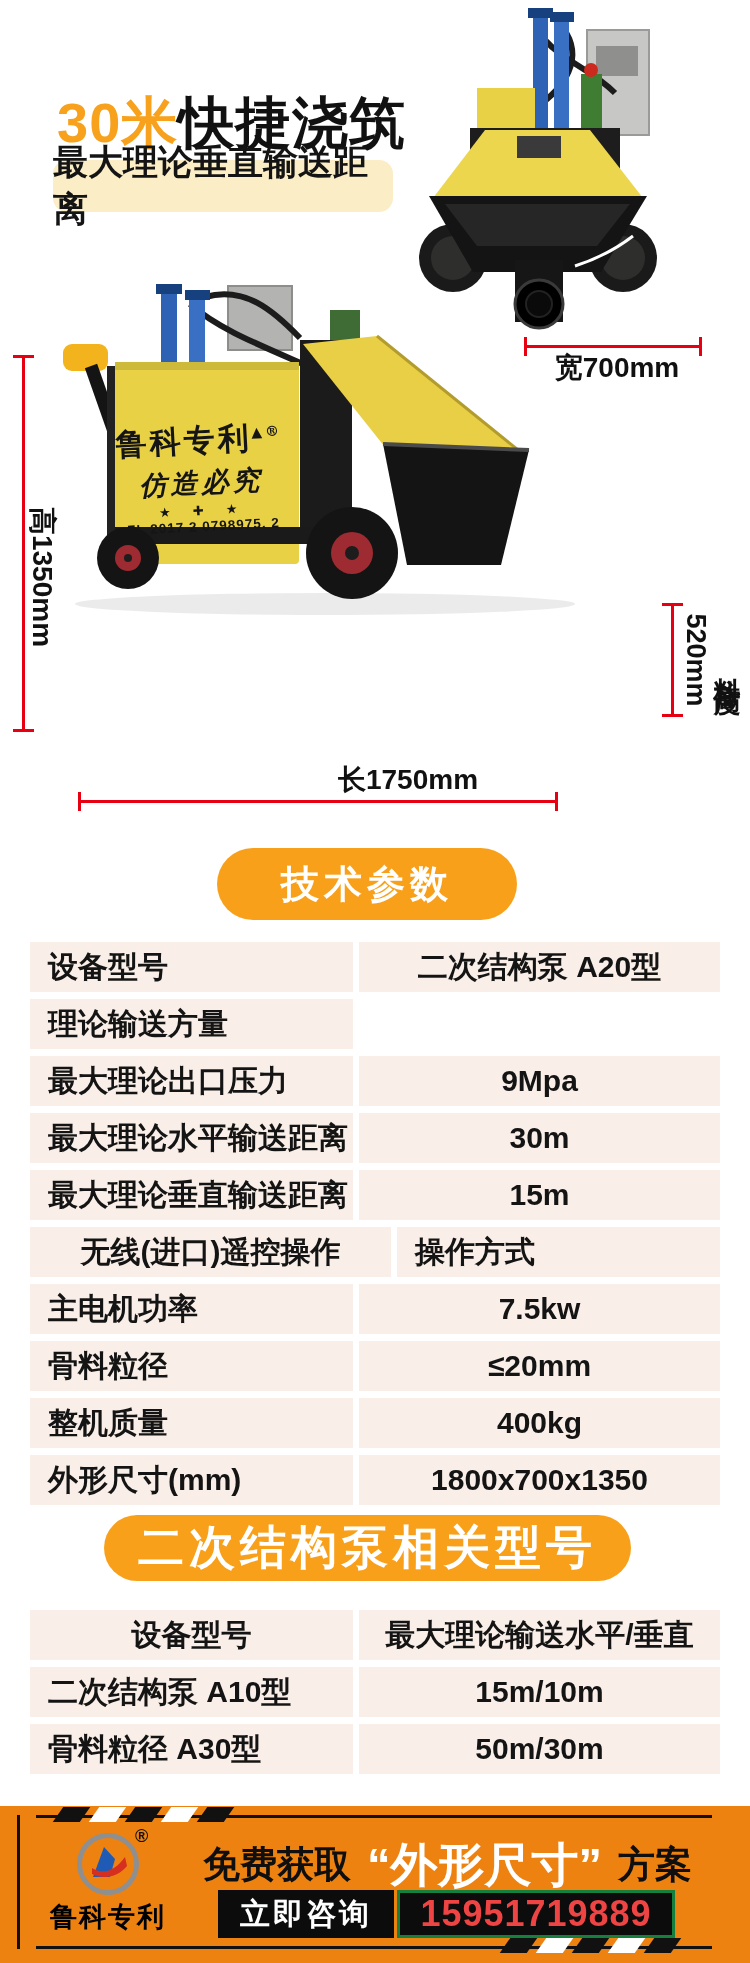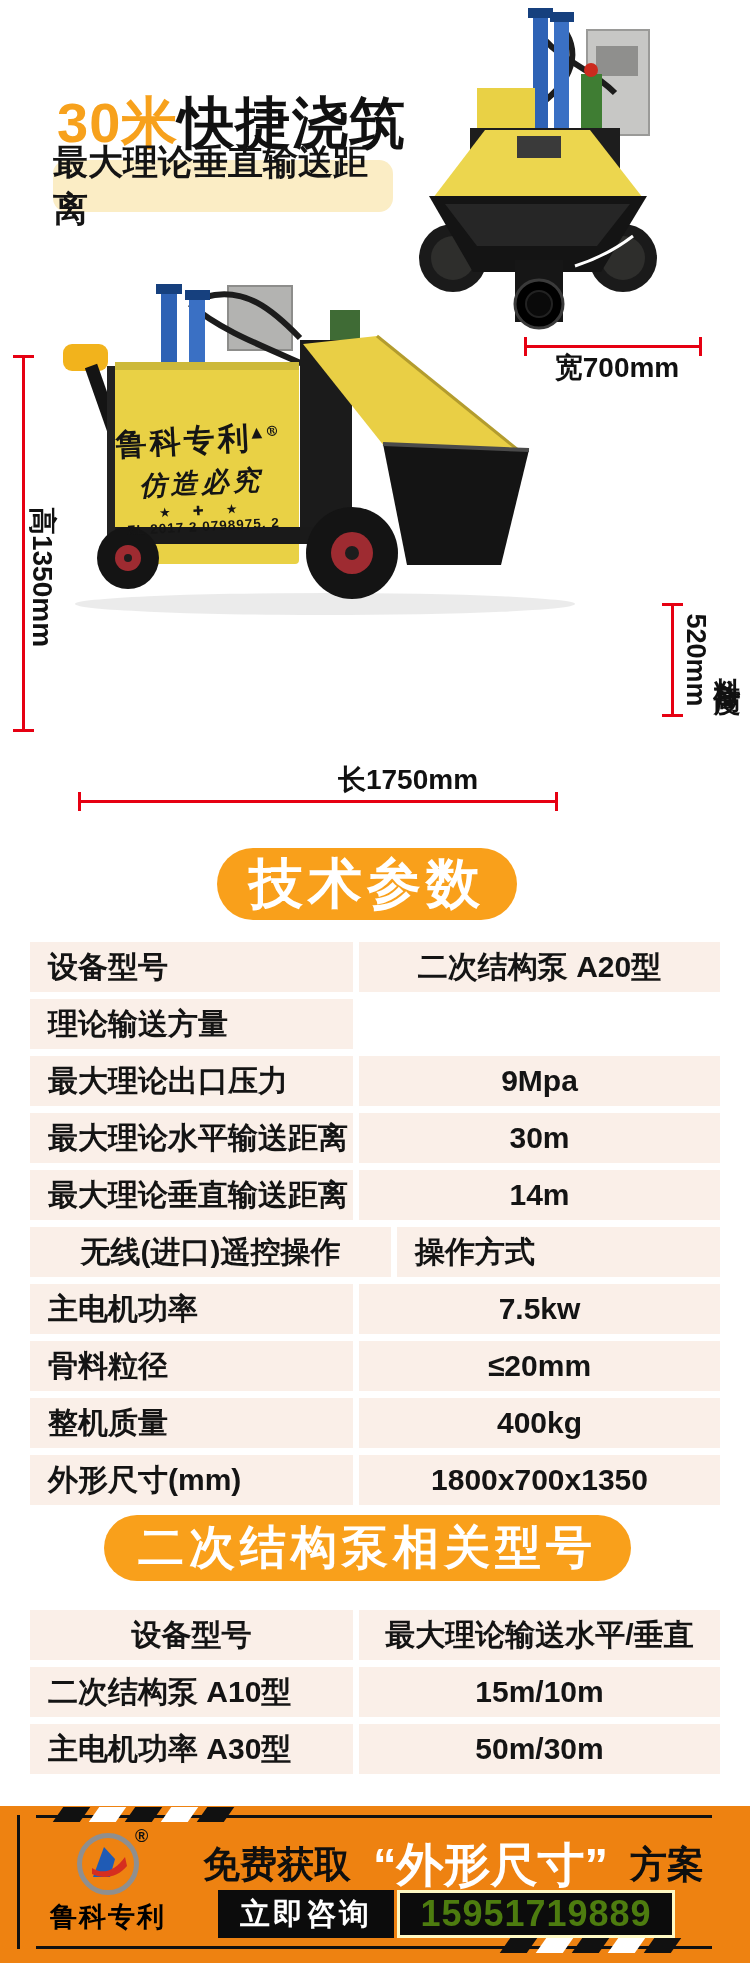--- a/index.html
+++ b/index.html
@@ -31,48 +31,48 @@
   #patent .l1{font-size:31px;font-weight:bold;letter-spacing:3px;}
   #patent .mk{font-size:14px;font-weight:bold;vertical-align:super;}
   #patent .l2{font-size:27px;font-weight:bold;font-style:italic;letter-spacing:4px;margin-top:3px;}
   #patent .st{font-size:13px;letter-spacing:9px;margin-top:2px;}
   #patent .zl{font-size:13.5px;font-weight:600;letter-spacing:1px;margin-top:1px;
               font-family:"Liberation Sans",sans-serif;}
 
   
   .pill{background:#F9A01B;color:#fff;font-weight:bold;border:none;border-radius:36px;
         display:flex;align-items:center;justify-content:center;letter-spacing:5px;cursor:pointer;}
-  #btn-specs{left:217px;top:848px;width:300px;height:72px;font-size:54px;}
+  #btn-specs{left:217px;top:848px;width:300px;height:72px;font-size:38px;}
   #btn-models{left:104px;top:1515px;width:527px;height:66px;font-size:46px;border-radius:33px;}
 
   
   .trow{left:30px;width:690px;height:50px;display:flex;gap:6px;}
   .tcell{background:#FAEFE8;display:flex;align-items:center;font-size:30px;font-weight:600;color:#141414;}
   .tcell.lab{width:323px;flex:none;padding-left:18px;box-sizing:border-box;}
   .tcell.val{flex:1;justify-content:center;}
   .tcell.cen{justify-content:center;padding-left:0;}
 
   
   #footer{left:0;top:1806px;width:750px;height:157px;background:#EE8211;}
   #footer .line{position:absolute;background:#111;}
   .dashes{position:absolute;display:flex;gap:9px;}
   .dash{width:27px;height:15px;transform:skewX(-35deg);}
   .dash.b{background:#111;} .dash.w{background:#fff;}
   #logo-circle{left:77px;top:27px;width:62px;height:62px;border:5px solid #8f8f8f;border-radius:50%;
                box-sizing:border-box;display:flex;align-items:center;justify-content:center;}
   #reg-mark{left:135px;top:20px;font-size:18px;font-weight:bold;color:#111;}
   #brand{left:44px;top:93px;width:128px;text-align:center;font-size:27px;font-weight:bold;color:#000;
          font-family:"DejaVu Serif","Liberation Serif",serif;letter-spacing:2px;}
-  #headline{left:203px;top:34px;height:50px;display:flex;align-items:center;gap:22px;white-space:nowrap;}
+  #headline{left:203px;top:34px;height:50px;display:flex;align-items:center;gap:16px;white-space:nowrap;}
   #headline .pre,#headline .suf{font-size:37px;font-weight:bold;color:#0f0f0f;}
   #headline .quo{font-size:47px;font-weight:bold;color:#ffffff;}
   #cta-row{left:218px;top:84px;display:flex;}
   #cta-btn{width:176px;height:48px;background:#0c0c0c;color:#fff;font-size:30px;font-weight:bold;
            letter-spacing:3px;display:flex;align-items:center;justify-content:center;border:none;cursor:pointer;}
-  #phone-box{width:272px;height:42px;margin-left:3px;background:#0c0c0c;border:3px solid #fef9c3;color:#4d7c0f;
+  #phone-box{width:272px;height:42px;margin-left:3px;background:#0c0c0c;border:3px solid #15803d;color:#ef4444;
              font-size:36px;font-weight:bold;letter-spacing:1px;display:flex;align-items:center;justify-content:center;}
 </style>
 </head>
 <body>
 
 <div id="page">
 
   <div class="abs" id="title"><span class="hl">30米</span><span>快捷浇筑</span></div>
   <div class="abs" id="badge">
     <span>最大理论垂直输送距离</span>
@@ -166,21 +166,21 @@
   <div class="abs trow" style="top:1056px">
     <div class="tcell lab">最大理论出口压力</div>
     <div class="tcell val">9Mpa</div>
   </div>
   <div class="abs trow" style="top:1113px">
     <div class="tcell lab">最大理论水平输送距离</div>
     <div class="tcell val">30m</div>
   </div>
   <div class="abs trow" style="top:1170px">
     <div class="tcell lab">最大理论垂直输送距离</div>
-    <div class="tcell val">14m</div>
+    <div class="tcell val">15m</div>
   </div>
   <div class="abs trow" style="top:1227px">
     <div class="tcell val">无线(进口)遥控操作</div>
     <div class="tcell lab">操作方式</div>
   </div>
   <div class="abs trow" style="top:1284px">
     <div class="tcell lab">主电机功率</div>
     <div class="tcell val">7.5kw</div>
   </div>
   <div class="abs trow" style="top:1341px">
@@ -200,21 +200,21 @@
 
   <div class="abs trow" style="top:1610px">
     <div class="tcell lab cen">设备型号</div>
     <div class="tcell val">最大理论输送水平/垂直</div>
   </div>
   <div class="abs trow" style="top:1667px">
     <div class="tcell lab">二次结构泵 A10型</div>
     <div class="tcell val">15m/10m</div>
   </div>
   <div class="abs trow" style="top:1724px">
-    <div class="tcell lab">主电机功率 A30型</div>
+    <div class="tcell lab">骨料粒径 A30型</div>
     <div class="tcell val">50m/30m</div>
   </div>
 
   <div class="abs" id="footer">
     <div class="line" style="left:36px;top:9px;width:676px;height:3px;"></div>
     <div class="line" style="left:17px;top:9px;width:3px;height:134px;"></div>
     <div class="line" style="left:36px;top:140px;width:676px;height:3px;"></div>
     <div class="dashes" style="left:58px;top:1px;">
       <span class="dash b"></span>
         <span class="dash w"></span>

